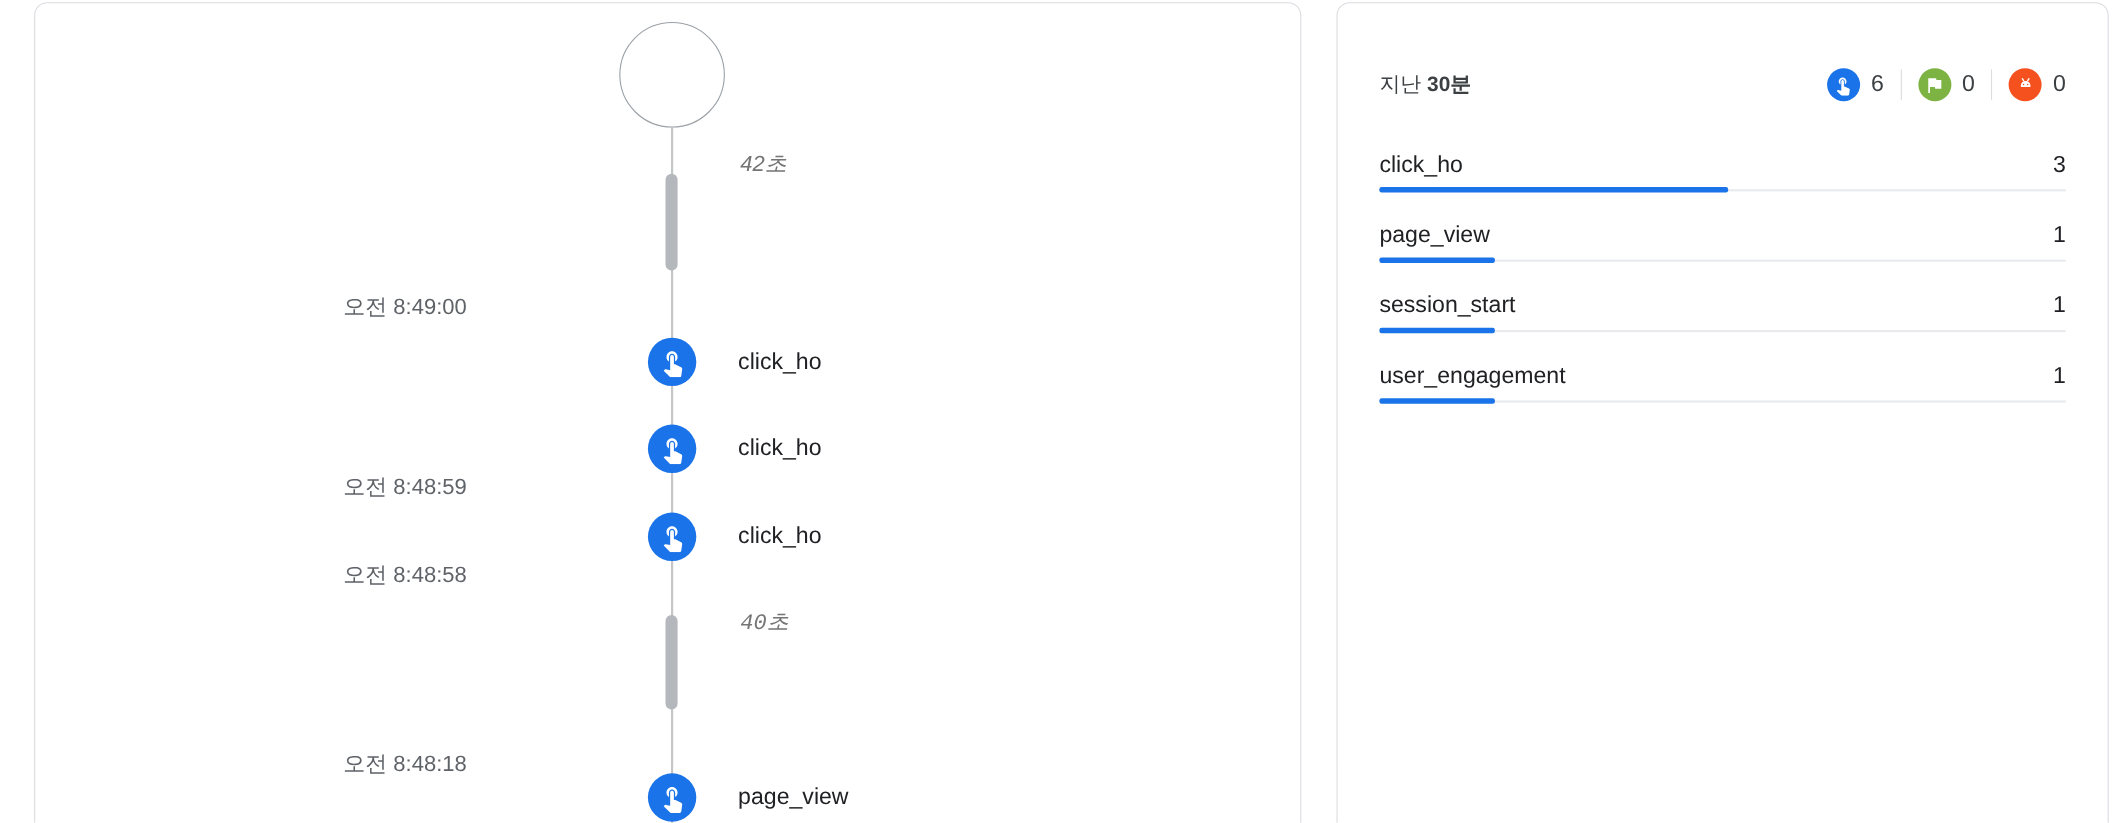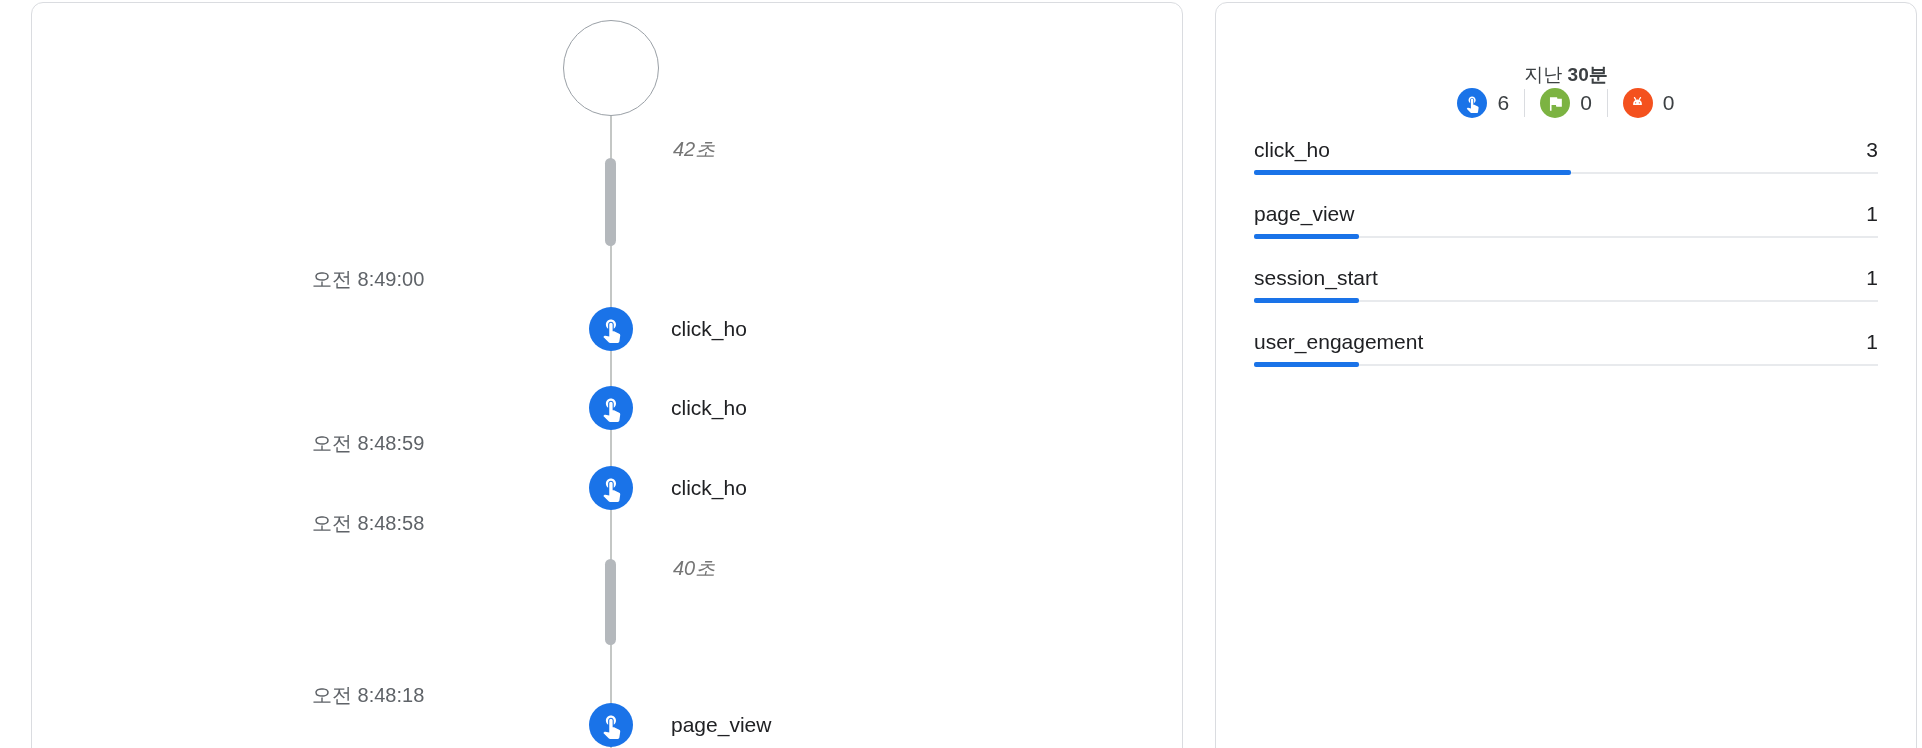--- a/index.html
+++ b/index.html
@@ -23,21 +23,21 @@
     border-radius:50%;border:1.5px solid #9aa0a6;background:#fff;z-index:2;}
   .vline{position:absolute;left:578px;top:113px;width:2px;height:800px;
     background:#c4c7c5;z-index:1;}
   .gap-capsule{position:absolute;left:573px;width:11px;border-radius:6px;
     background:#b4b8bc;z-index:2;}
   .gap-1{top:155px;height:88px;}
   .gap-2{top:556px;height:86px;}
   .duration{position:absolute;left:641px;font-size:20px;line-height:24px;
     font-style:italic;color:#757575;z-index:2;}
   .d-1{top:134px;}
-  .d-2{top:553px;}
+  .d-2{top:553px;font-family:Liberation Mono, monospace;}
   .timestamp{position:absolute;left:280px;width:237px;
     font-size:20px;line-height:24px;color:var(--muted);}
   .t-1{top:264px;}
   .t-2{top:428px;}
   .t-3{top:508px;}
   .t-4{top:680px;}
   .event{position:absolute;left:557px;display:flex;align-items:center;gap:38px;z-index:3;cursor:pointer;}
   .e-1{top:304px;}
   .e-2{top:383px;}
   .e-3{top:463px;}
@@ -49,21 +49,21 @@
 
   
   .popular-card{position:absolute;left:1215px;top:2px;width:702px;height:920px;
     background:#fff;border:1px solid var(--border);border-radius:12px;
     padding:29px 38px 0 38px;}
   .pop-header{display:flex;justify-content:space-between;align-items:baseline;}
   .pop-title{font-size:19px;line-height:24px;color:#3c4043;}
   .pop-total{font-size:19px;line-height:24px;color:#3c4043;}
   .pop-total .val{font-weight:700;}
   .pop-subheader{display:flex;justify-content:space-between;align-items:center;
-    margin-top:30px;height:30px;flex-direction:column;}
+    margin-top:30px;height:30px;}
   .pop-period{font-size:19px;color:#3c4043;}
   .pop-period .val{font-weight:700;}
   .counters{display:flex;align-items:center;gap:15px;}
   .counter{display:flex;align-items:center;gap:10px;cursor:pointer;}
   .counter-icon{width:30px;height:30px;border-radius:50%;
     display:flex;align-items:center;justify-content:center;flex:none;}
   .counter-icon svg{width:19px;height:19px;}
   .counter-icon.blue{background:var(--blue);}
   .counter-icon.green{background:var(--green);}
   .counter-icon.orange{background:var(--orange);}

